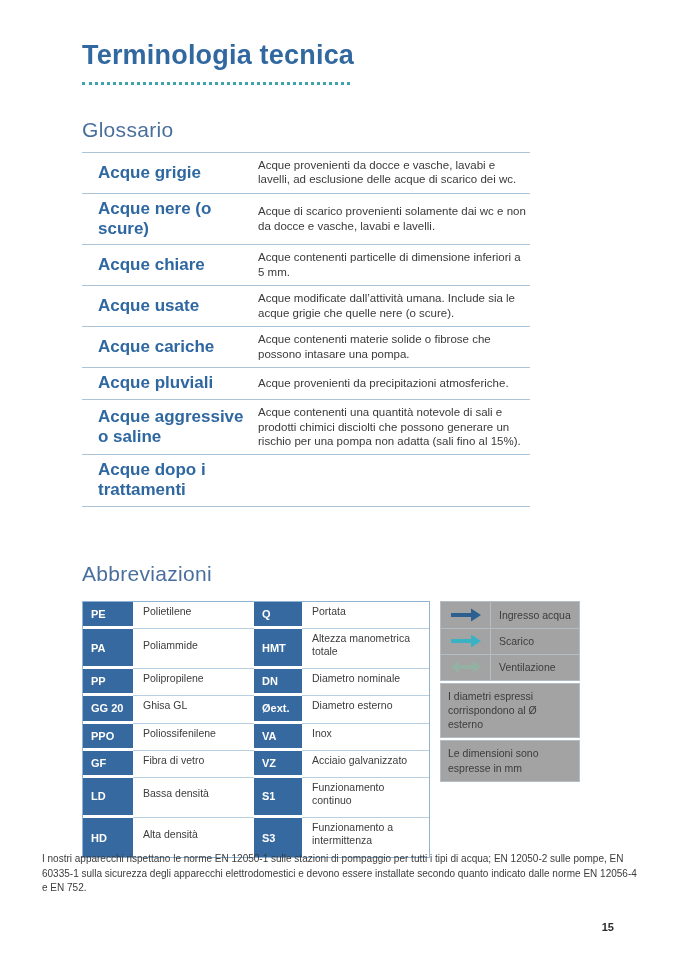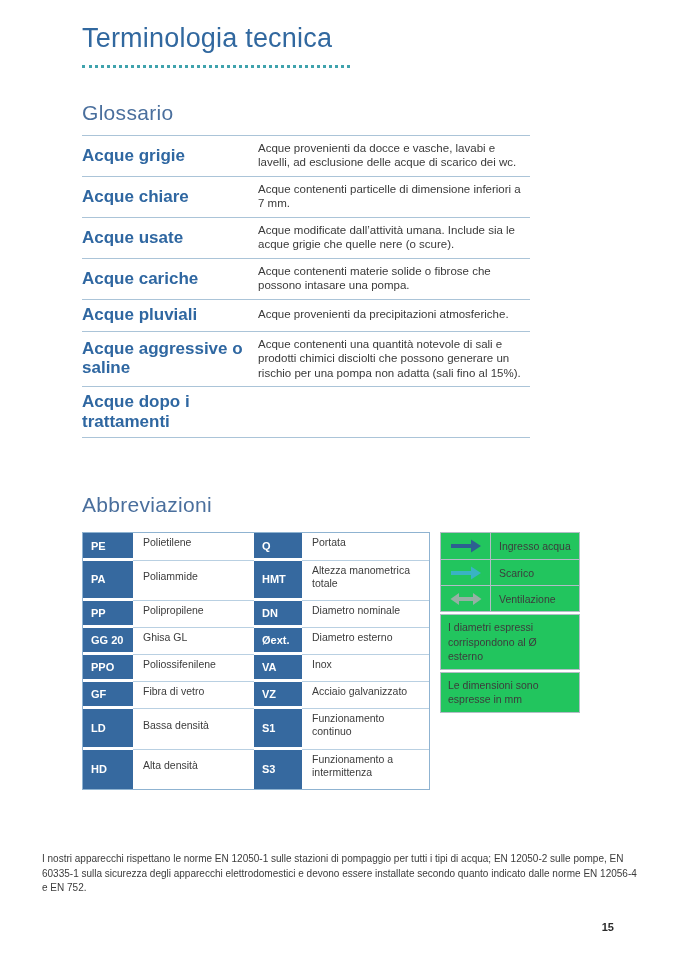--- a/index.html
+++ b/index.html
@@ -5,21 +5,21 @@
   * { margin:0; padding:0; box-sizing:border-box; }
   html,body { background:#ffffff; }
   body {
     width:679px; height:959px; position:relative; overflow:hidden;
     font-family:"Liberation Sans", sans-serif; color:#3a3a3a;
   }
   .content { position:absolute; left:82px; top:0; width:522px; }
 
   
   .page-title {
-    margin-top:23px; font-size:27px; font-weight:normal; color:#31689f;
+    margin-top:40px; font-size:27px; font-weight:bold; color:#31689f;
     letter-spacing:0.2px;
   }
   .dotted-rule {
     margin-top:11px; width:268px; height:0;
     border-top:3px dotted #3fa3ad;
   }
 
   
   .section-heading {
     font-size:21px; font-weight:normal; color:#4a6f9d; letter-spacing:0.3px;
@@ -29,20 +29,21 @@
   
   .glossary { margin-top:10px; width:448px; }
   .glossary-row {
     display:grid; grid-template-columns:176px 1fr; align-items:center;
     border-top:1px solid #abc4d8; padding:5px 0 6px;
   }
   .glossary-row:last-child { border-bottom:1px solid #abc4d8; }
   .glossary-term {
     font-size:17px; font-weight:bold; color:#2f67a1; line-height:1.16;
     padding-right:8px;
+    margin-left:16px;
   }
   .glossary-def {
     font-size:11.5px; color:#3a3a3a; line-height:1.26; padding-right:2px;
   }
 
   
   .abbr-heading { margin-top:55px; }
   .abbr-area { margin-top:15px; display:flex; align-items:flex-start; gap:10px; }
 
   .abbr-table {
@@ -57,21 +58,21 @@
   .abbr-code.lastrow { border-bottom:none; }
   .abbr-label {
     font-size:10.5px; color:#3c3c3c; display:flex; align-items:center;
     padding:3px 4px 10px 10px; border-bottom:1px solid #b9d0e2;
     line-height:1.25; min-height:25px;
   }
   .abbr-label.lastrow { border-bottom:none; }
 
   
   .legend { width:140px; }
-  .legend-box { border:1px solid #b2bdc6; background:#22c55e; margin-bottom:2px; }
+  .legend-box { border:1px solid #b2bdc6; background:#a3a3a3; margin-bottom:2px; }
   .legend-row {
     display:flex; align-items:center; height:26px;
   }
   .legend-row + .legend-row { border-top:1px solid #b2bdc6; }
   .legend-arrow-cell {
     width:50px; height:100%; display:flex; align-items:center; justify-content:center;
     border-right:1px solid #b2bdc6; flex:none;
   }
   .legend-label { font-size:10.5px; color:#3c3c3c; padding-left:8px; }
   .legend-note {
@@ -98,22 +99,26 @@
   <div class="dotted-rule"></div>
 
   <h2 class="section-heading glossary-heading">Glossario</h2>
 
   <div class="glossary">
     <div class="glossary-row">
       <div class="glossary-term">Acque grigie</div>
       <div class="glossary-def">Acque provenienti da docce e vasche, lavabi e lavelli, ad esclusione delle acque di scarico dei wc.</div>
     </div>
     <div class="glossary-row">
+      <div class="glossary-term">Acque nere (o scure)</div>
+      <div class="glossary-def">Acque di scarico provenienti solamente dai wc e non da docce e vasche, lavabi e lavelli.</div>
+    </div>
+    <div class="glossary-row">
       <div class="glossary-term">Acque chiare</div>
-      <div class="glossary-def">Acque contenenti particelle di dimensione inferiori a 7 mm.</div>
+      <div class="glossary-def">Acque contenenti particelle di dimensione inferiori a 5 mm.</div>
     </div>
     <div class="glossary-row">
       <div class="glossary-term">Acque usate</div>
       <div class="glossary-def">Acque modificate dall’attività umana. Include sia le acque grigie che quelle nere (o scure).</div>
     </div>
     <div class="glossary-row">
       <div class="glossary-term">Acque cariche</div>
       <div class="glossary-def">Acque contenenti materie solide o fibrose che possono intasare una pompa.</div>
     </div>
     <div class="glossary-row">

